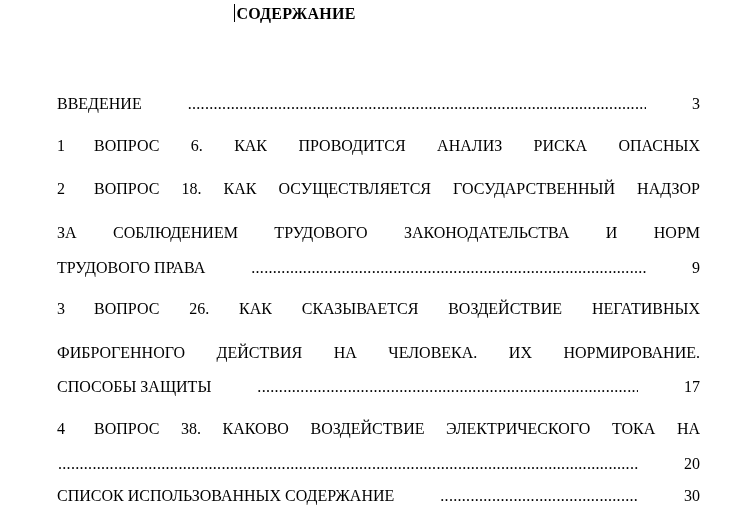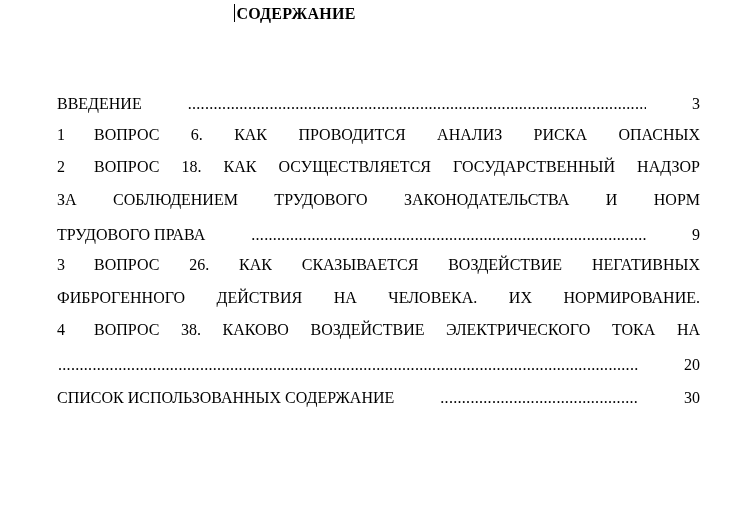--- a/index.html
+++ b/index.html
@@ -4,21 +4,21 @@
 <style>
   html, body { margin: 0; padding: 0; background: #ffffff; }
   body { width: 731px; height: 516px; overflow: hidden; position: relative;
          font-family: "Liberation Serif", "DejaVu Serif", serif; color: #000; }
   .title { position: absolute; top: 4px; left: 0; width: 590px; text-align: center;
            font-weight: bold; font-size: 16px; letter-spacing: 0.2px; }
   .title .caret { display: inline-block; width: 1px; height: 18px; background: #000;
                   vertical-align: -3px; margin-right: 1px; }
   .toc { position: absolute; left: 57px; top: 88px; width: 643px; }
   .line { height: 32.6px; line-height: 28px; font-size: 16px; white-space: nowrap; }
-  .just { text-align: justify; text-align-last: justify; }
+  .just { text-align: justify; text-align-last: justify; margin-top: 11px; }
   .just span.num { display: inline-block; width: 37px; }
   .leader { display: flex; align-items: center; gap: 45px; }
   .leader .txt { flex: 0 0 auto; }
   .leader .dots { flex: 1 1 auto; overflow: hidden; white-space: nowrap; margin: 0 1px; }
   .leader .dots::before { content: "....................................................................................................................................................................................................................................................................................."; letter-spacing: 0.3px; }
   .leader .pg { flex: 0 0 auto; }
 </style>
 </head>
 <body>
 
@@ -37,20 +37,25 @@
   <div class="line just"><span class="num">2</span><span>ВОПРОС 18. КАК ОСУЩЕСТВЛЯЕТСЯ ГОСУДАРСТВЕННЫЙ НАДЗОР</span></div>
   <div class="line just"><span>ЗА СОБЛЮДЕНИЕМ ТРУДОВОГО ЗАКОНОДАТЕЛЬСТВА И НОРМ</span></div>
   <div class="line leader">
     <span class="txt">ТРУДОВОГО ПРАВА</span>
     <span class="dots"></span>
     <span class="pg">9</span>
   </div>
 
   <div class="line just"><span class="num">3</span><span>ВОПРОС 26. КАК СКАЗЫВАЕТСЯ ВОЗДЕЙСТВИЕ НЕГАТИВНЫХ</span></div>
   <div class="line just"><span>ФИБРОГЕННОГО ДЕЙСТВИЯ НА ЧЕЛОВЕКА. ИХ НОРМИРОВАНИЕ.</span></div>
+  <div class="line leader">
+    <span class="txt">СПОСОБЫ ЗАЩИТЫ</span>
+    <span class="dots"></span>
+    <span class="pg">17</span>
+  </div>
 
   <div class="line just"><span class="num">4</span><span>ВОПРОС 38. КАКОВО ВОЗДЕЙСТВИЕ ЭЛЕКТРИЧЕСКОГО ТОКА НА</span></div>
   <div class="line leader">
     <span class="dots"></span>
     <span class="pg">20</span>
   </div>
 
   <div class="line leader">
     <span class="txt">СПИСОК ИСПОЛЬЗОВАННЫХ СОДЕРЖАНИЕ</span>
     <span class="dots"></span>

